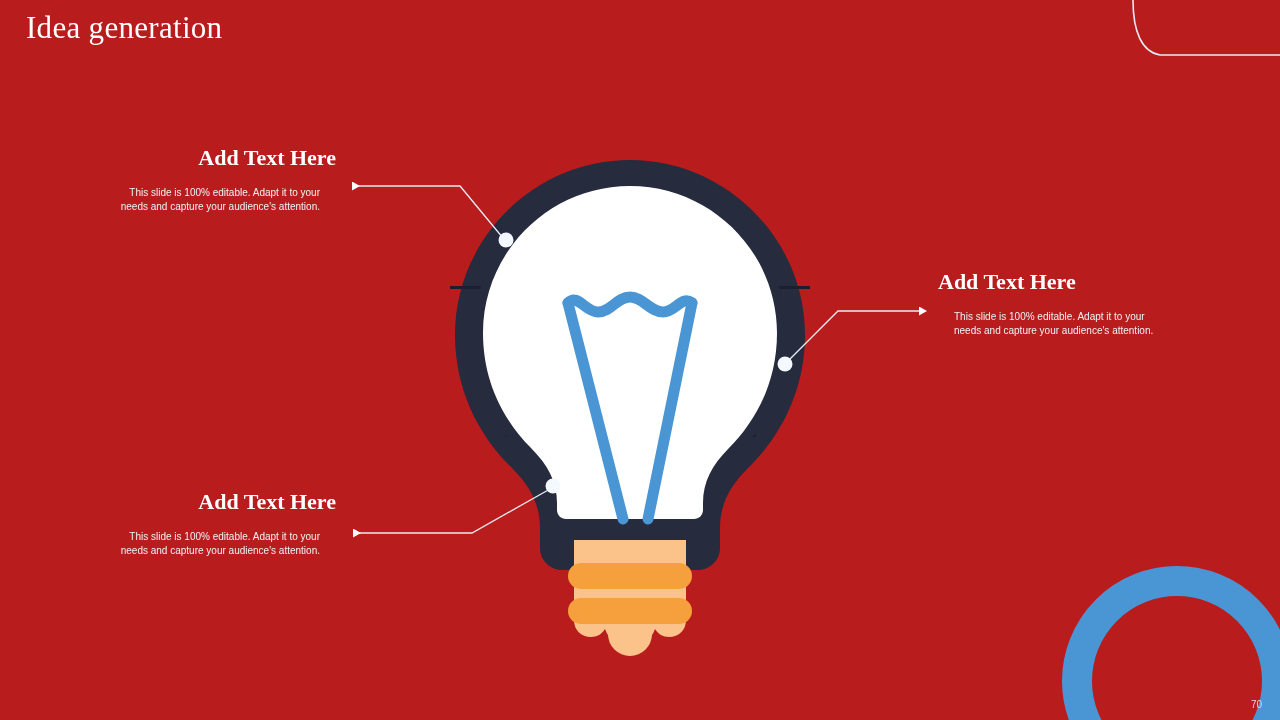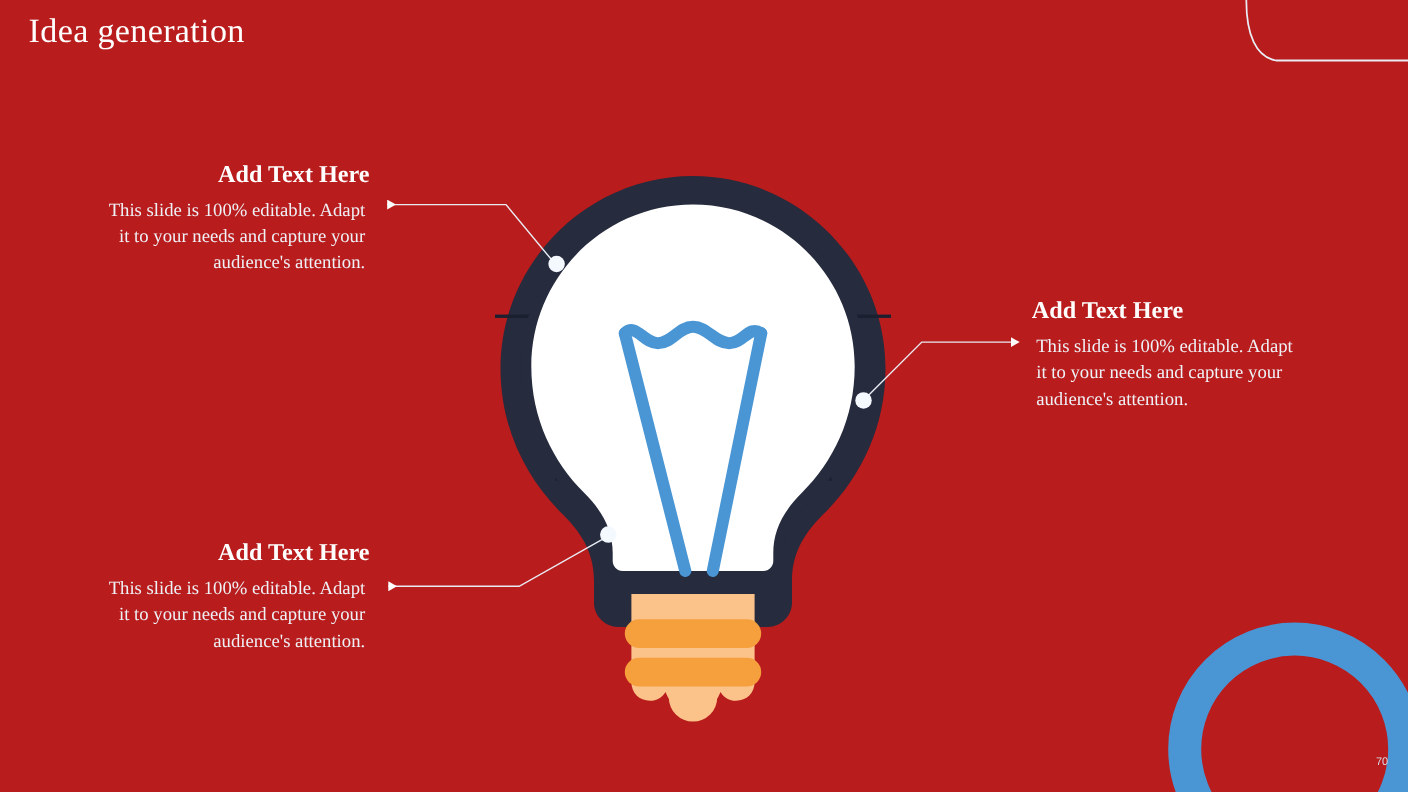--- a/index.html
+++ b/index.html
@@ -47,41 +47,41 @@
     border-radius: 50%;
     border: 30px solid #4a96d4;
     box-sizing: border-box;
     pointer-events: none;
   }
 
   
   .slide-number {
     position: absolute;
     right: 18px;
-    bottom: 22px;
+    bottom: 10px;
     font-size: 10px;
     color: #d8dce6;
   }
 
   
   .txt-block { position: absolute; }
   .txt-heading {
     font-family: "Liberation Serif", serif;
     font-weight: bold;
     font-size: 22px;
     color: #ffffff;
     margin: 0 0 9px 0;
     line-height: 1.1;
   }
   .txt-body {
-    font-family: Liberation Serif, serif;
-    font-size: 17px;
+    font-family: Liberation Sans, sans-serif;
+    font-size: 10px;
     line-height: 1.42;
     color: #eef1f6;
-    margin: 4px;
+    margin: 16px;
   }
   .txt-left { text-align: right; }
   .txt-right { text-align: left; }
 
   #block-top-left   { left: 88px;  top: 146px; width: 248px; }
   #block-right      { left: 938px; top: 270px; width: 252px; }
   #block-bottom-left{ left: 88px;  top: 490px; width: 248px; }
 
   
   .connectors {

